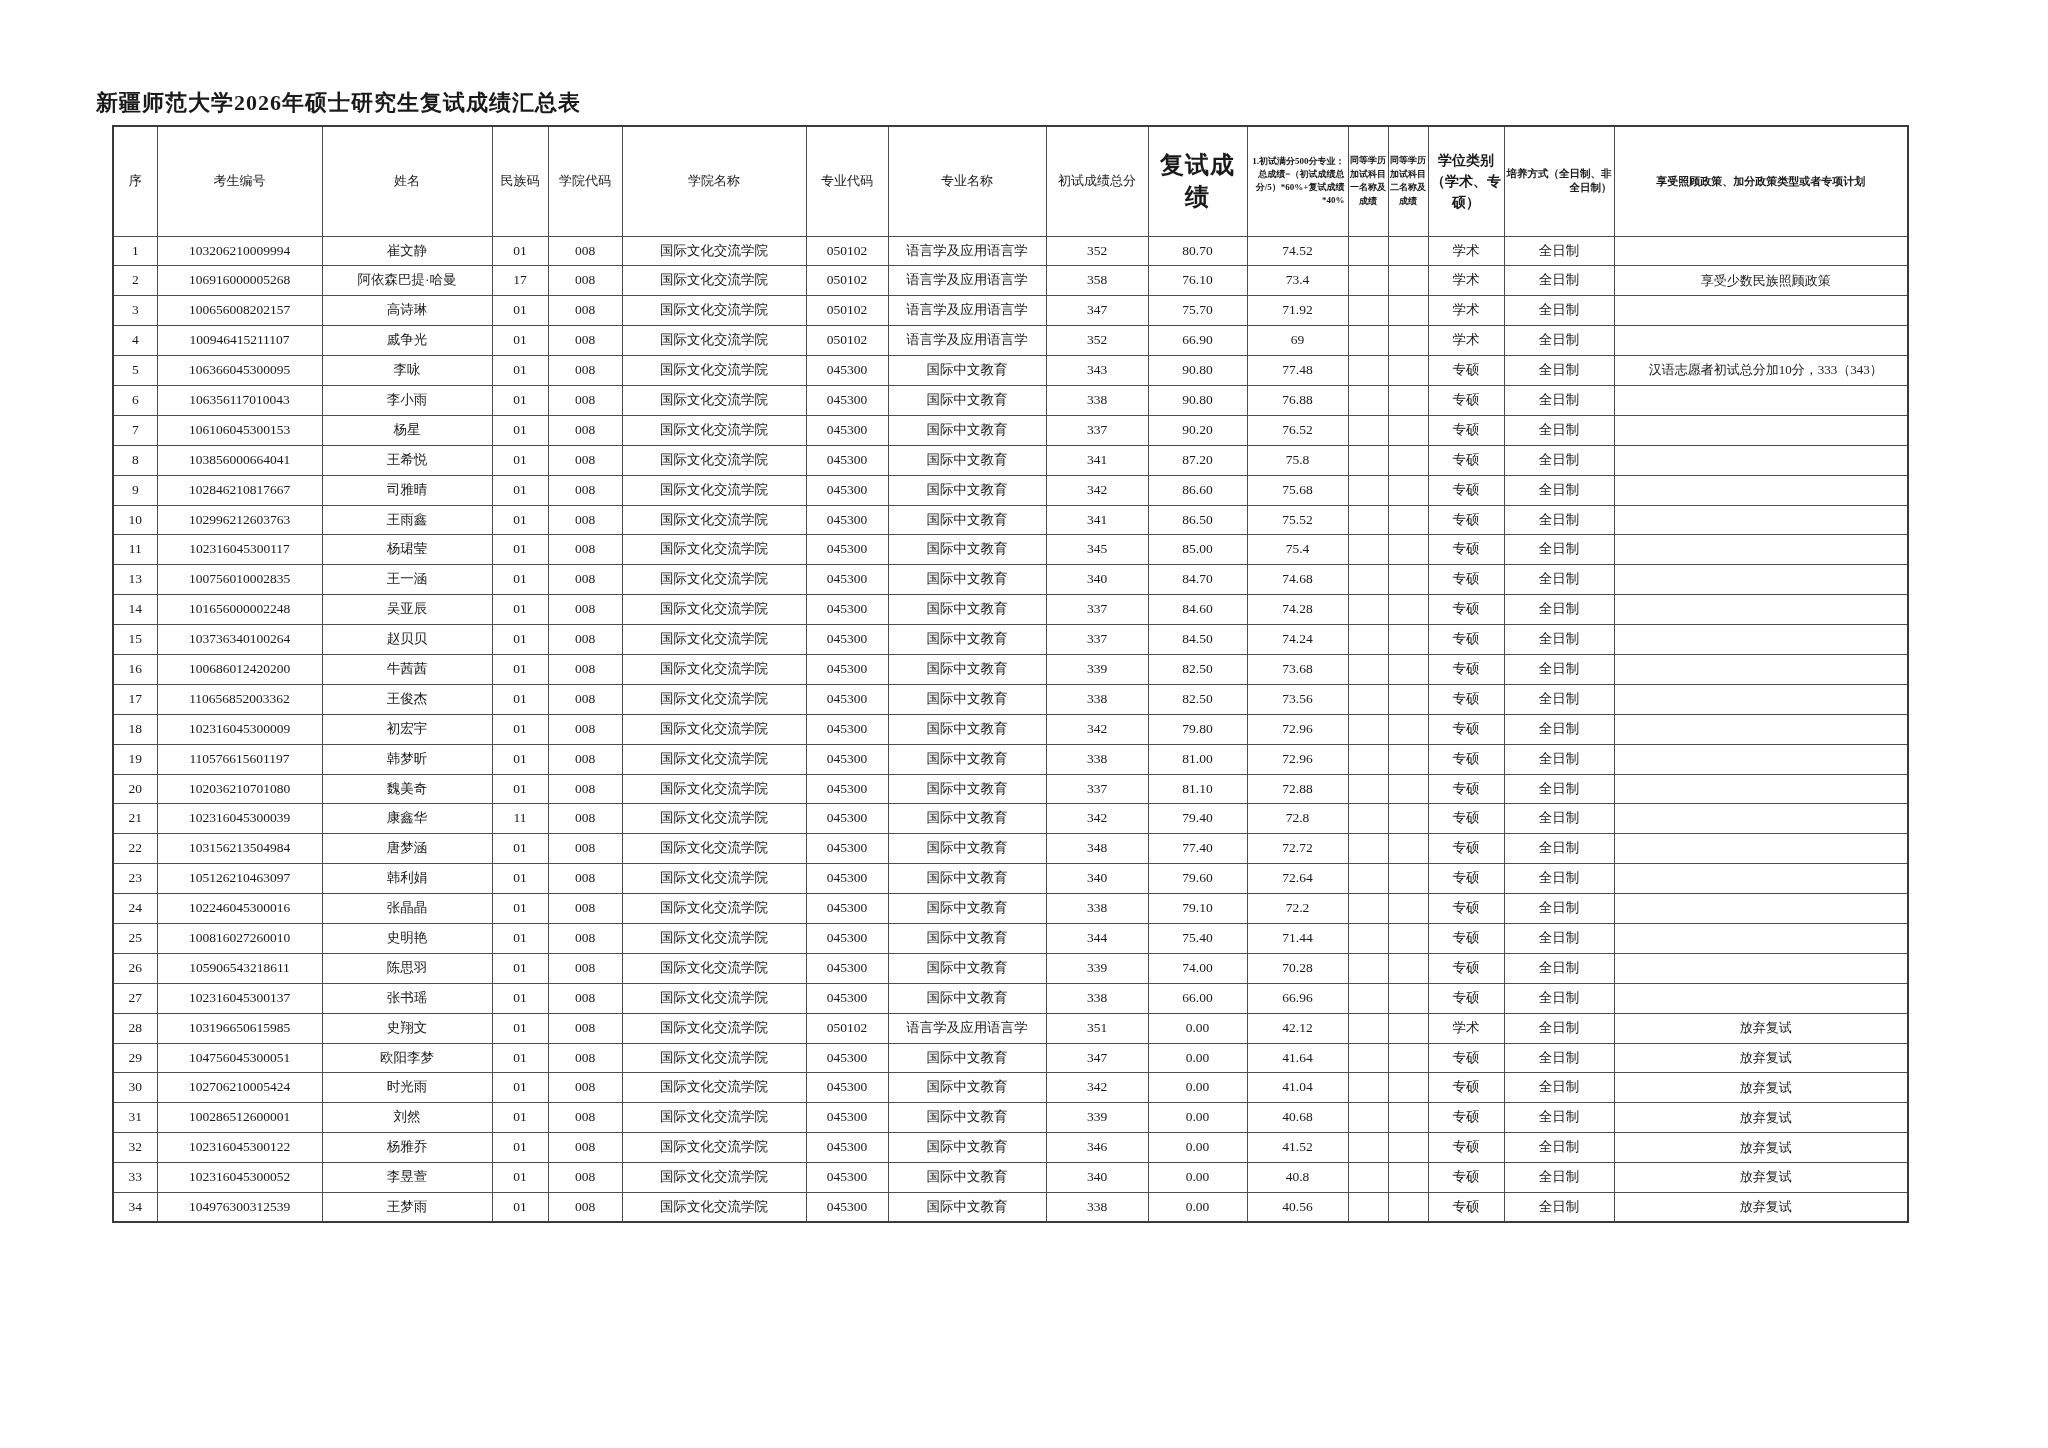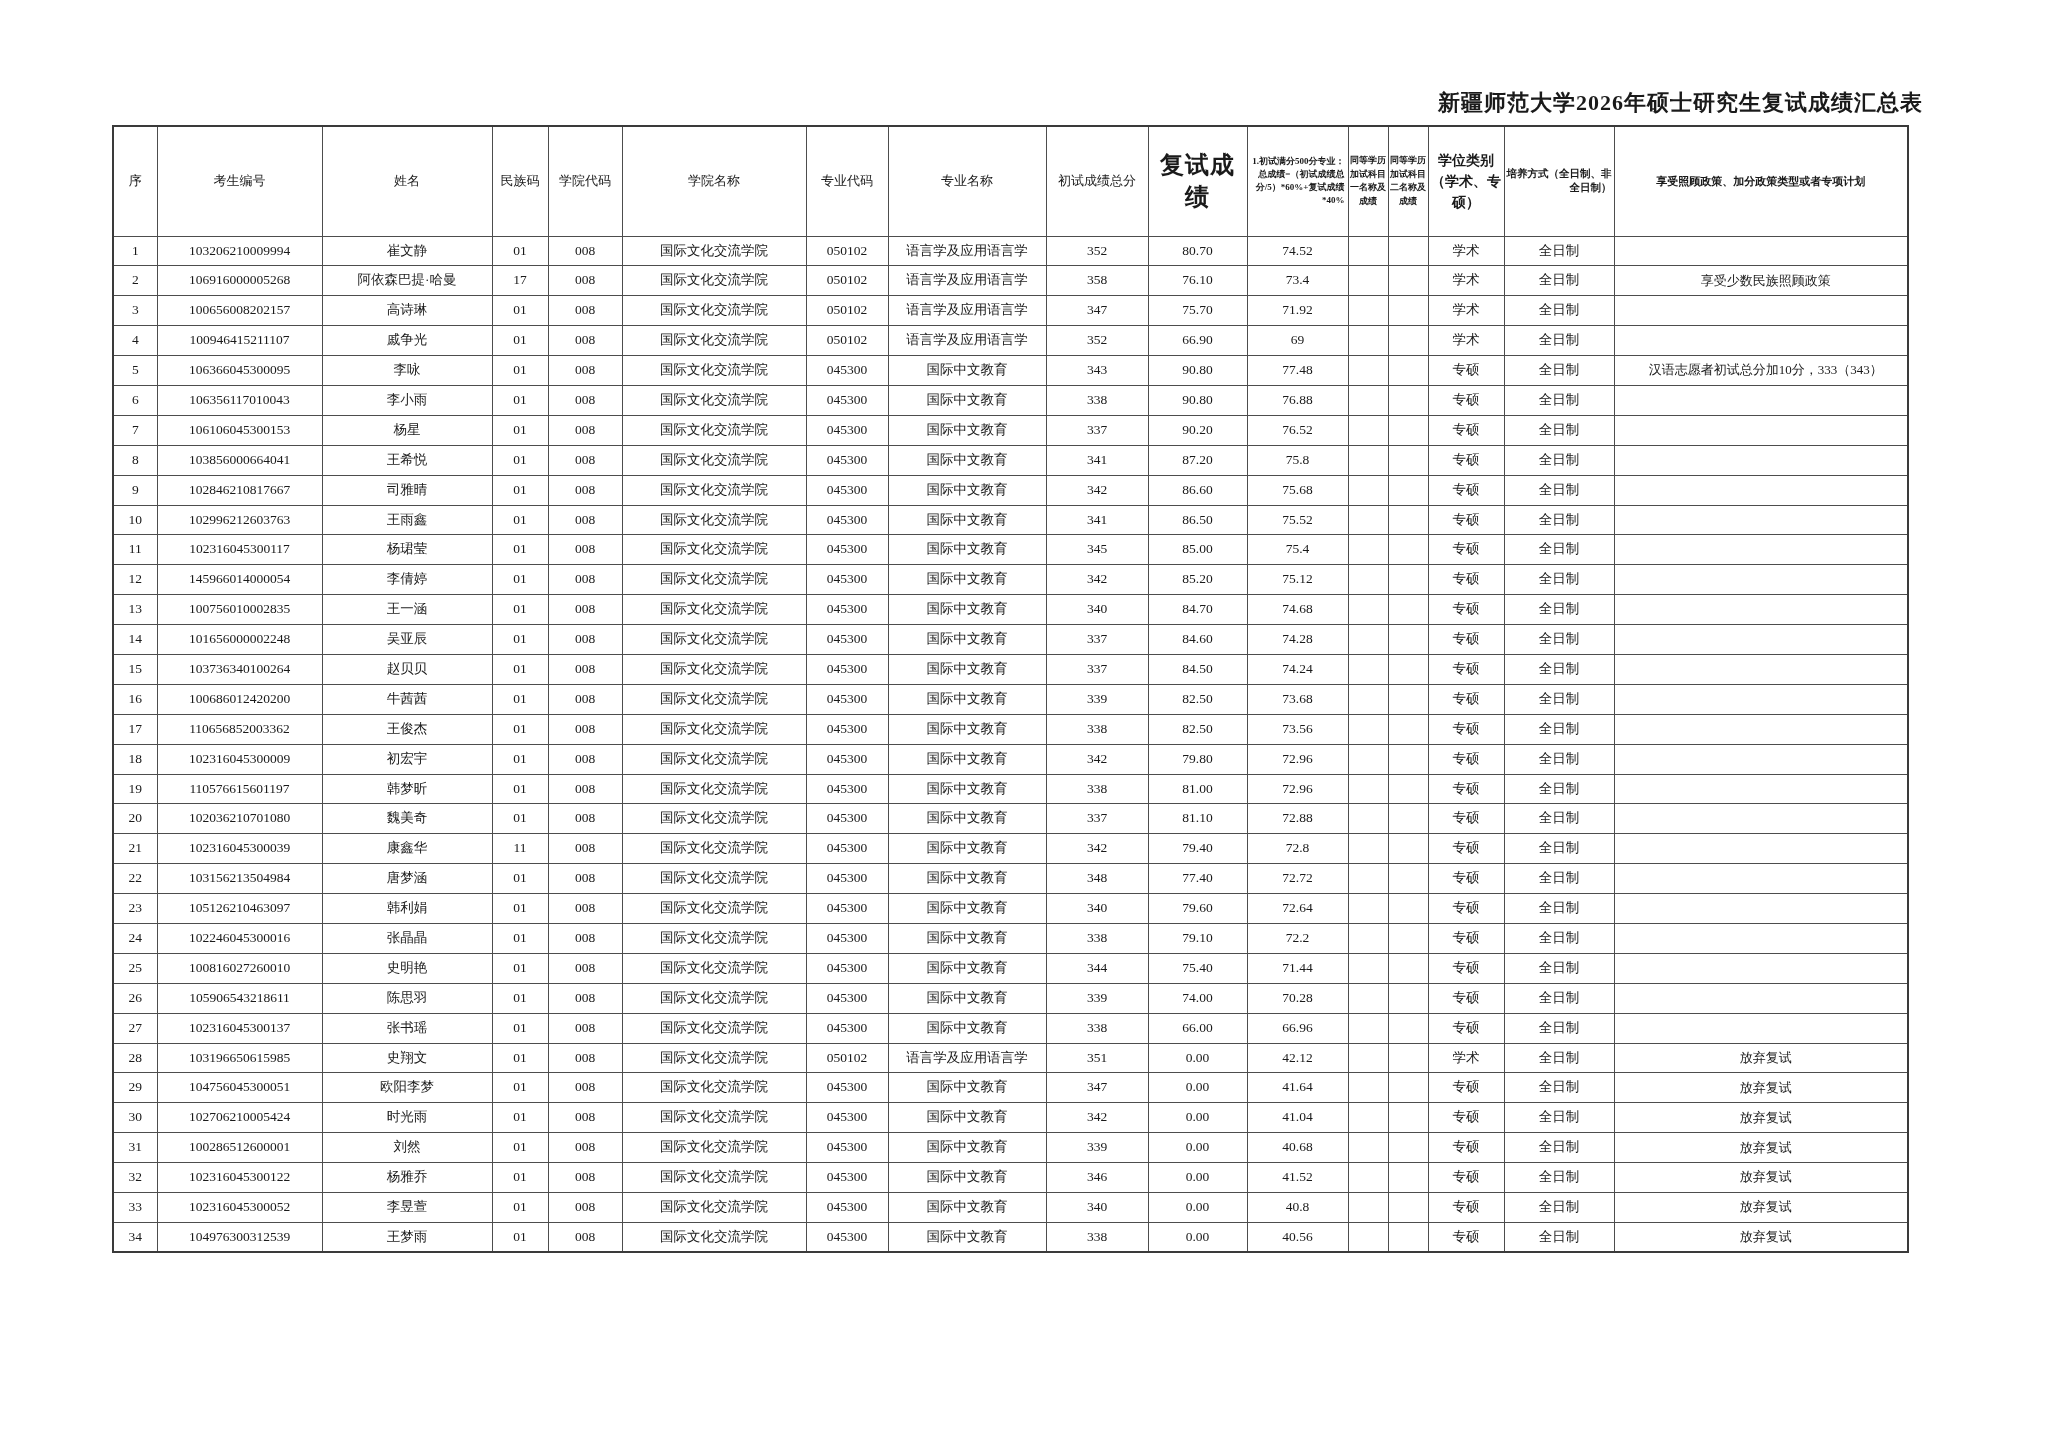--- a/index.html
+++ b/index.html
@@ -6,22 +6,22 @@
   body{
     width:2048px;height:1448px;
     background:#ffffff;
     font-family:"Liberation Serif","DejaVu Serif",serif;
     color:#1a1a1a;
     position:relative;
   }
   .page{position:absolute;inset:0;background:#fff;}
   .doc-title{
     position:absolute;
-    top:88px;left:128px;width:1795px;
-    text-align:right;
+    top:88px;left:96px;width:1795px;
+    text-align:left;
     font-size:22px;
     font-weight:bold;
     letter-spacing:1px;
   }
   table.score-table{
     position:absolute;
     top:125px;left:112px;
     width:1795px;
     border-collapse:collapse;
     table-layout:fixed;
@@ -295,38 +295,20 @@
           <td class="c9">345</td>
           <td class="c10">85.00</td>
           <td class="c11">75.4</td>
           <td class="c12"></td>
           <td class="c13"></td>
           <td class="c14">专硕</td>
           <td class="c15">全日制</td>
           <td class="c16"></td>
         </tr>
         <tr>
-          <td class="c1">12</td>
-          <td class="c2">145966014000054</td>
-          <td class="c3">李倩婷</td>
-          <td class="c4">01</td>
-          <td class="c5">008</td>
-          <td class="c6">国际文化交流学院</td>
-          <td class="c7">045300</td>
-          <td class="c8">国际中文教育</td>
-          <td class="c9">342</td>
-          <td class="c10">85.20</td>
-          <td class="c11">75.12</td>
-          <td class="c12"></td>
-          <td class="c13"></td>
-          <td class="c14">专硕</td>
-          <td class="c15">全日制</td>
-          <td class="c16"></td>
-        </tr>
-        <tr>
           <td class="c1">13</td>
           <td class="c2">100756010002835</td>
           <td class="c3">王一涵</td>
           <td class="c4">01</td>
           <td class="c5">008</td>
           <td class="c6">国际文化交流学院</td>
           <td class="c7">045300</td>
           <td class="c8">国际中文教育</td>
           <td class="c9">340</td>
           <td class="c10">84.70</td>

